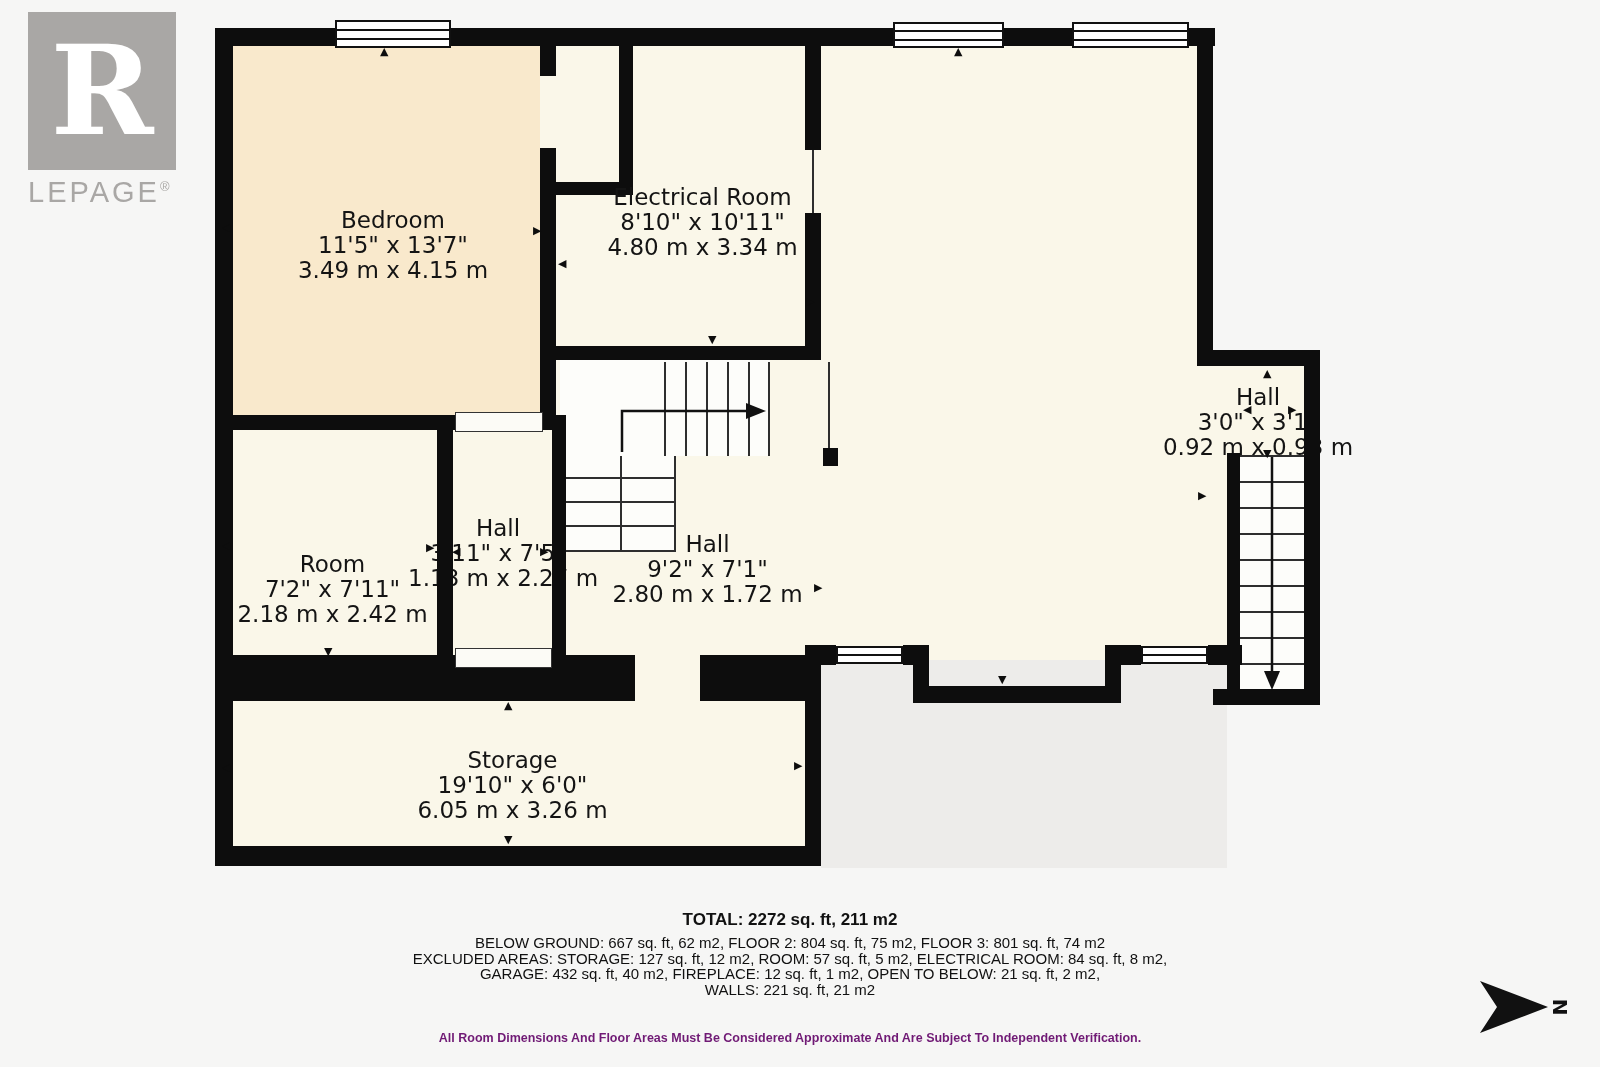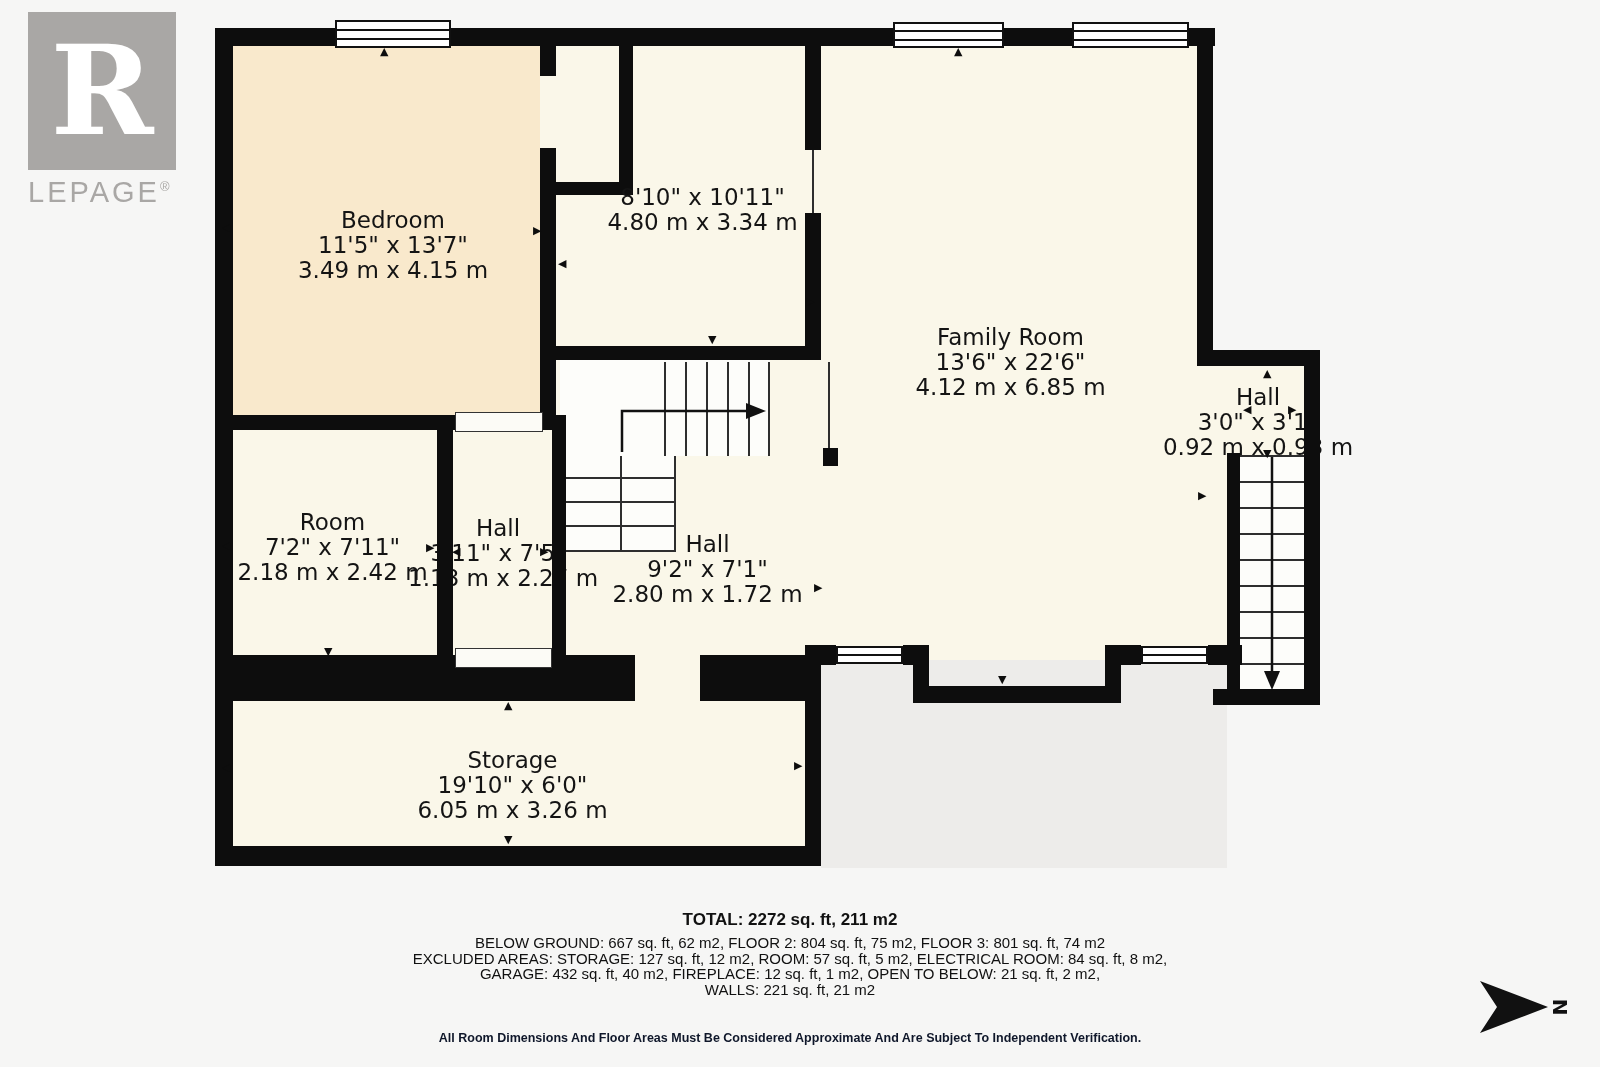--- a/index.html
+++ b/index.html
@@ -23,21 +23,21 @@
   #logo .wordmark{margin-top:6px;font-family:"Liberation Sans",sans-serif;font-size:29px;letter-spacing:3px;color:#a9a7a5;}
   #logo .wordmark sup{font-size:13px;}
   
   #watermark{position:absolute;left:90px;top:972px;width:1400px;text-align:center;z-index:1;
              font-family:"Liberation Sans",sans-serif;font-size:39px;color:#c7c6c4;opacity:.85;
              white-space:nowrap;letter-spacing:1px;}
   #footer{position:absolute;left:0;top:910px;width:1580px;text-align:center;z-index:2;
           font-family:"Liberation Sans",sans-serif;color:#111;}
   #footer .f-total{font-size:17px;font-weight:bold;margin-bottom:5px;}
   #footer .f-line{font-size:15px;line-height:15.5px;}
-  #footer .f-disclaimer{margin-top:34px;font-size:12.5px;font-weight:600;color:#0f172a;}
+  #footer .f-disclaimer{margin-top:34px;font-size:12.5px;font-weight:600;color:#701a75;}
   
   #compass{position:absolute;left:1478px;top:978px;width:110px;height:60px;z-index:6;}
   #compass .n{position:absolute;left:74px;top:17px;font-size:20px;font-weight:600;color:#111;
               transform:rotate(90deg);font-family:"DejaVu Sans",sans-serif;}
 </style>
 </head>
 <body>
 
 <div id="stage">
 
@@ -174,34 +174,30 @@
   <span class="marker" style="left:1243px;top:404px;">◀</span>
   <span class="marker" style="left:1288px;top:404px;">▶</span>
   <span class="marker" style="left:1263px;top:448px;">▼</span>
 
   <div class="room-label" style="left:240px;top:208px;width:306px;">
     <div>Bedroom</div>
     <div>11'5" x 13'7"</div>
     <div>3.49 m x 4.15 m</div>
   </div>
   <div class="room-label" style="left:565px;top:185px;width:275px;">
+    <div>Electrical Room</div>
     <div>8'10" x 10'11"</div>
     <div>4.80 m x 3.34 m</div>
-  </div>
-  <div class="room-label" style="left:858px;top:325px;width:305px;">
-    <div>Family Room</div>
-    <div>13'6" x 22'6"</div>
-    <div>4.12 m x 6.85 m</div>
   </div>
   <div class="room-label under" style="left:1158px;top:385px;width:200px;">
     <div>Hall</div>
     <div>3'0" x 3'1"</div>
     <div>0.92 m x 0.93 m</div>
   </div>
-  <div class="room-label" style="left:230px;top:510px;width:205px;">
+  <div class="room-label" style="left:230px;top:552px;width:205px;">
     <div>Room</div>
     <div>7'2" x 7'11"</div>
     <div>2.18 m x 2.42 m</div>
   </div>
   <div class="room-label under" style="left:408px;top:516px;width:180px;">
     <div>Hall</div>
     <div>3'11" x 7'5"</div>
     <div>1.18 m x 2.27 m</div>
   </div>
   <div class="room-label" style="left:575px;top:532px;width:265px;">

